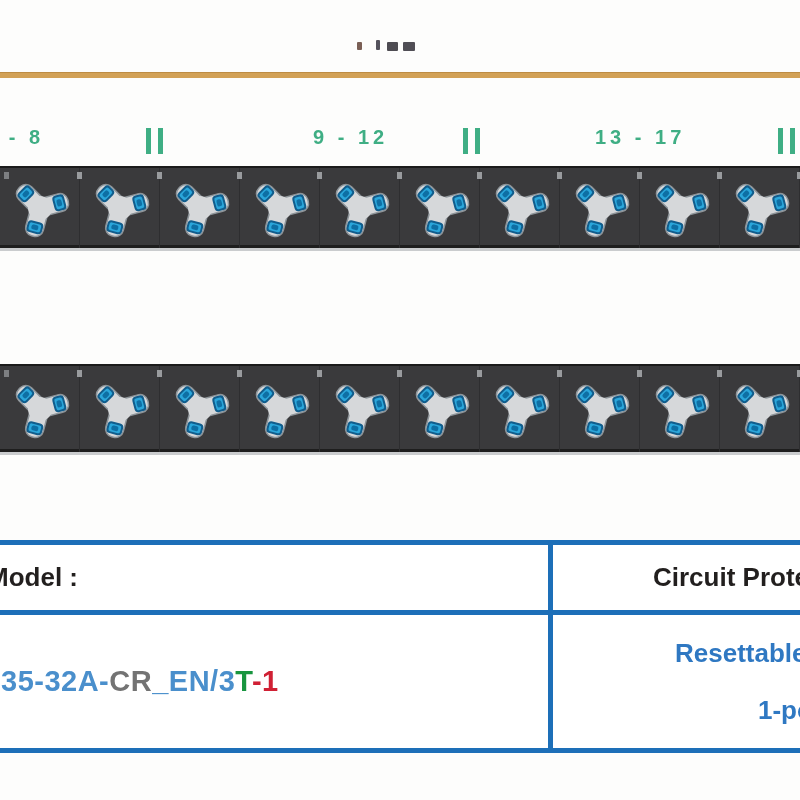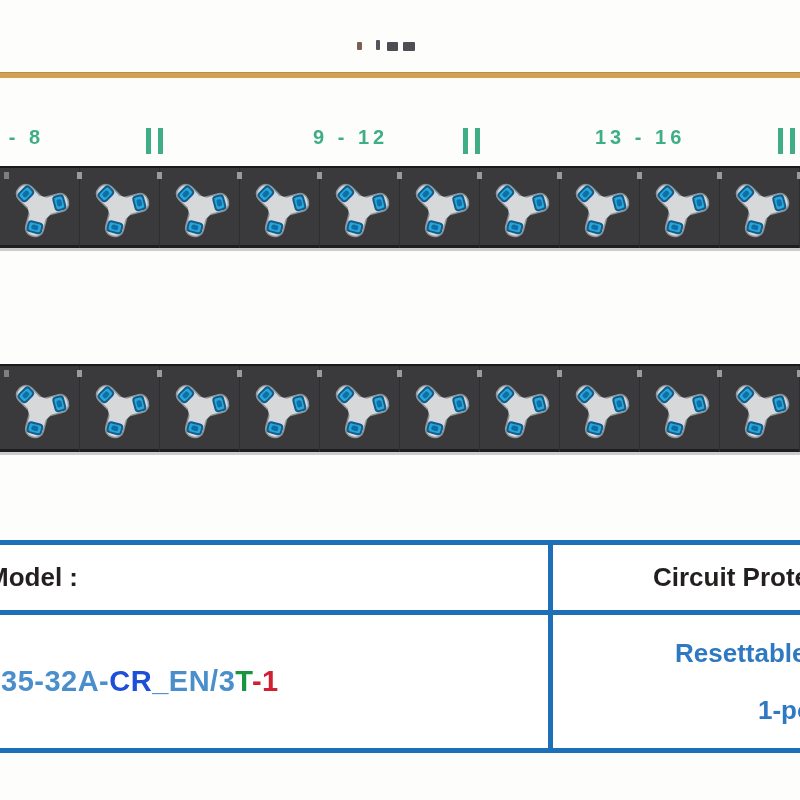--- a/index.html
+++ b/index.html
@@ -116,21 +116,21 @@
   <span class="grp-label gl1">5 - 8</span>
   <div class="grp-sep gs1">
     <span class="bar"></span>
     <span class="bar"></span>
   </div>
   <span class="grp-label gl2">9 - 12</span>
   <div class="grp-sep gs2">
     <span class="bar"></span>
     <span class="bar"></span>
   </div>
-  <span class="grp-label gl3">13 - 16</span>
+  <span class="grp-label gl3">13 - 17</span>
   <div class="grp-sep gs3">
     <span class="bar"></span>
     <span class="bar"></span>
   </div>
 </div>
 
 <div class="strip strip1">
   <div class="outlet-cell">
     <svg width="66" height="66" viewBox="0 0 66 66">
       <g transform="rotate(-45,33,33)">
@@ -674,19 +674,19 @@
 </div>
 
 <div class="spec-table">
   <div class="cell c-left c-head head-model">
     <span class="head-text">Model :</span>
   </div>
   <div class="cell c-head head-circuit">
     <span class="head-text">Circuit Protection</span>
   </div>
   <div class="cell c-left body-model">
-      <div class="model-line"><span style="color: rgb(74, 143, 204);">35-32A-</span><span style="color: #1d4ed8;">CR</span><span style="color: rgb(74, 143, 204);">_EN/3</span><span style="color: rgb(24, 149, 63);">T</span><span style="color: rgb(208, 32, 52);">-1</span></div>
+      <div class="model-line"><span style="color: rgb(74, 143, 204);">35-32A-</span><span style="color: #737373;">CR</span><span style="color: rgb(74, 143, 204);">_EN/3</span><span style="color: rgb(24, 149, 63);">T</span><span style="color: rgb(208, 32, 52);">-1</span></div>
     </div>
   <div class="cell body-circuit">
     <div class="circuit-line circuit-line-1">Resettable</div>
     <div class="circuit-line circuit-line-2">1-pole</div>
   </div>
 </div>
 
 </body></html>

